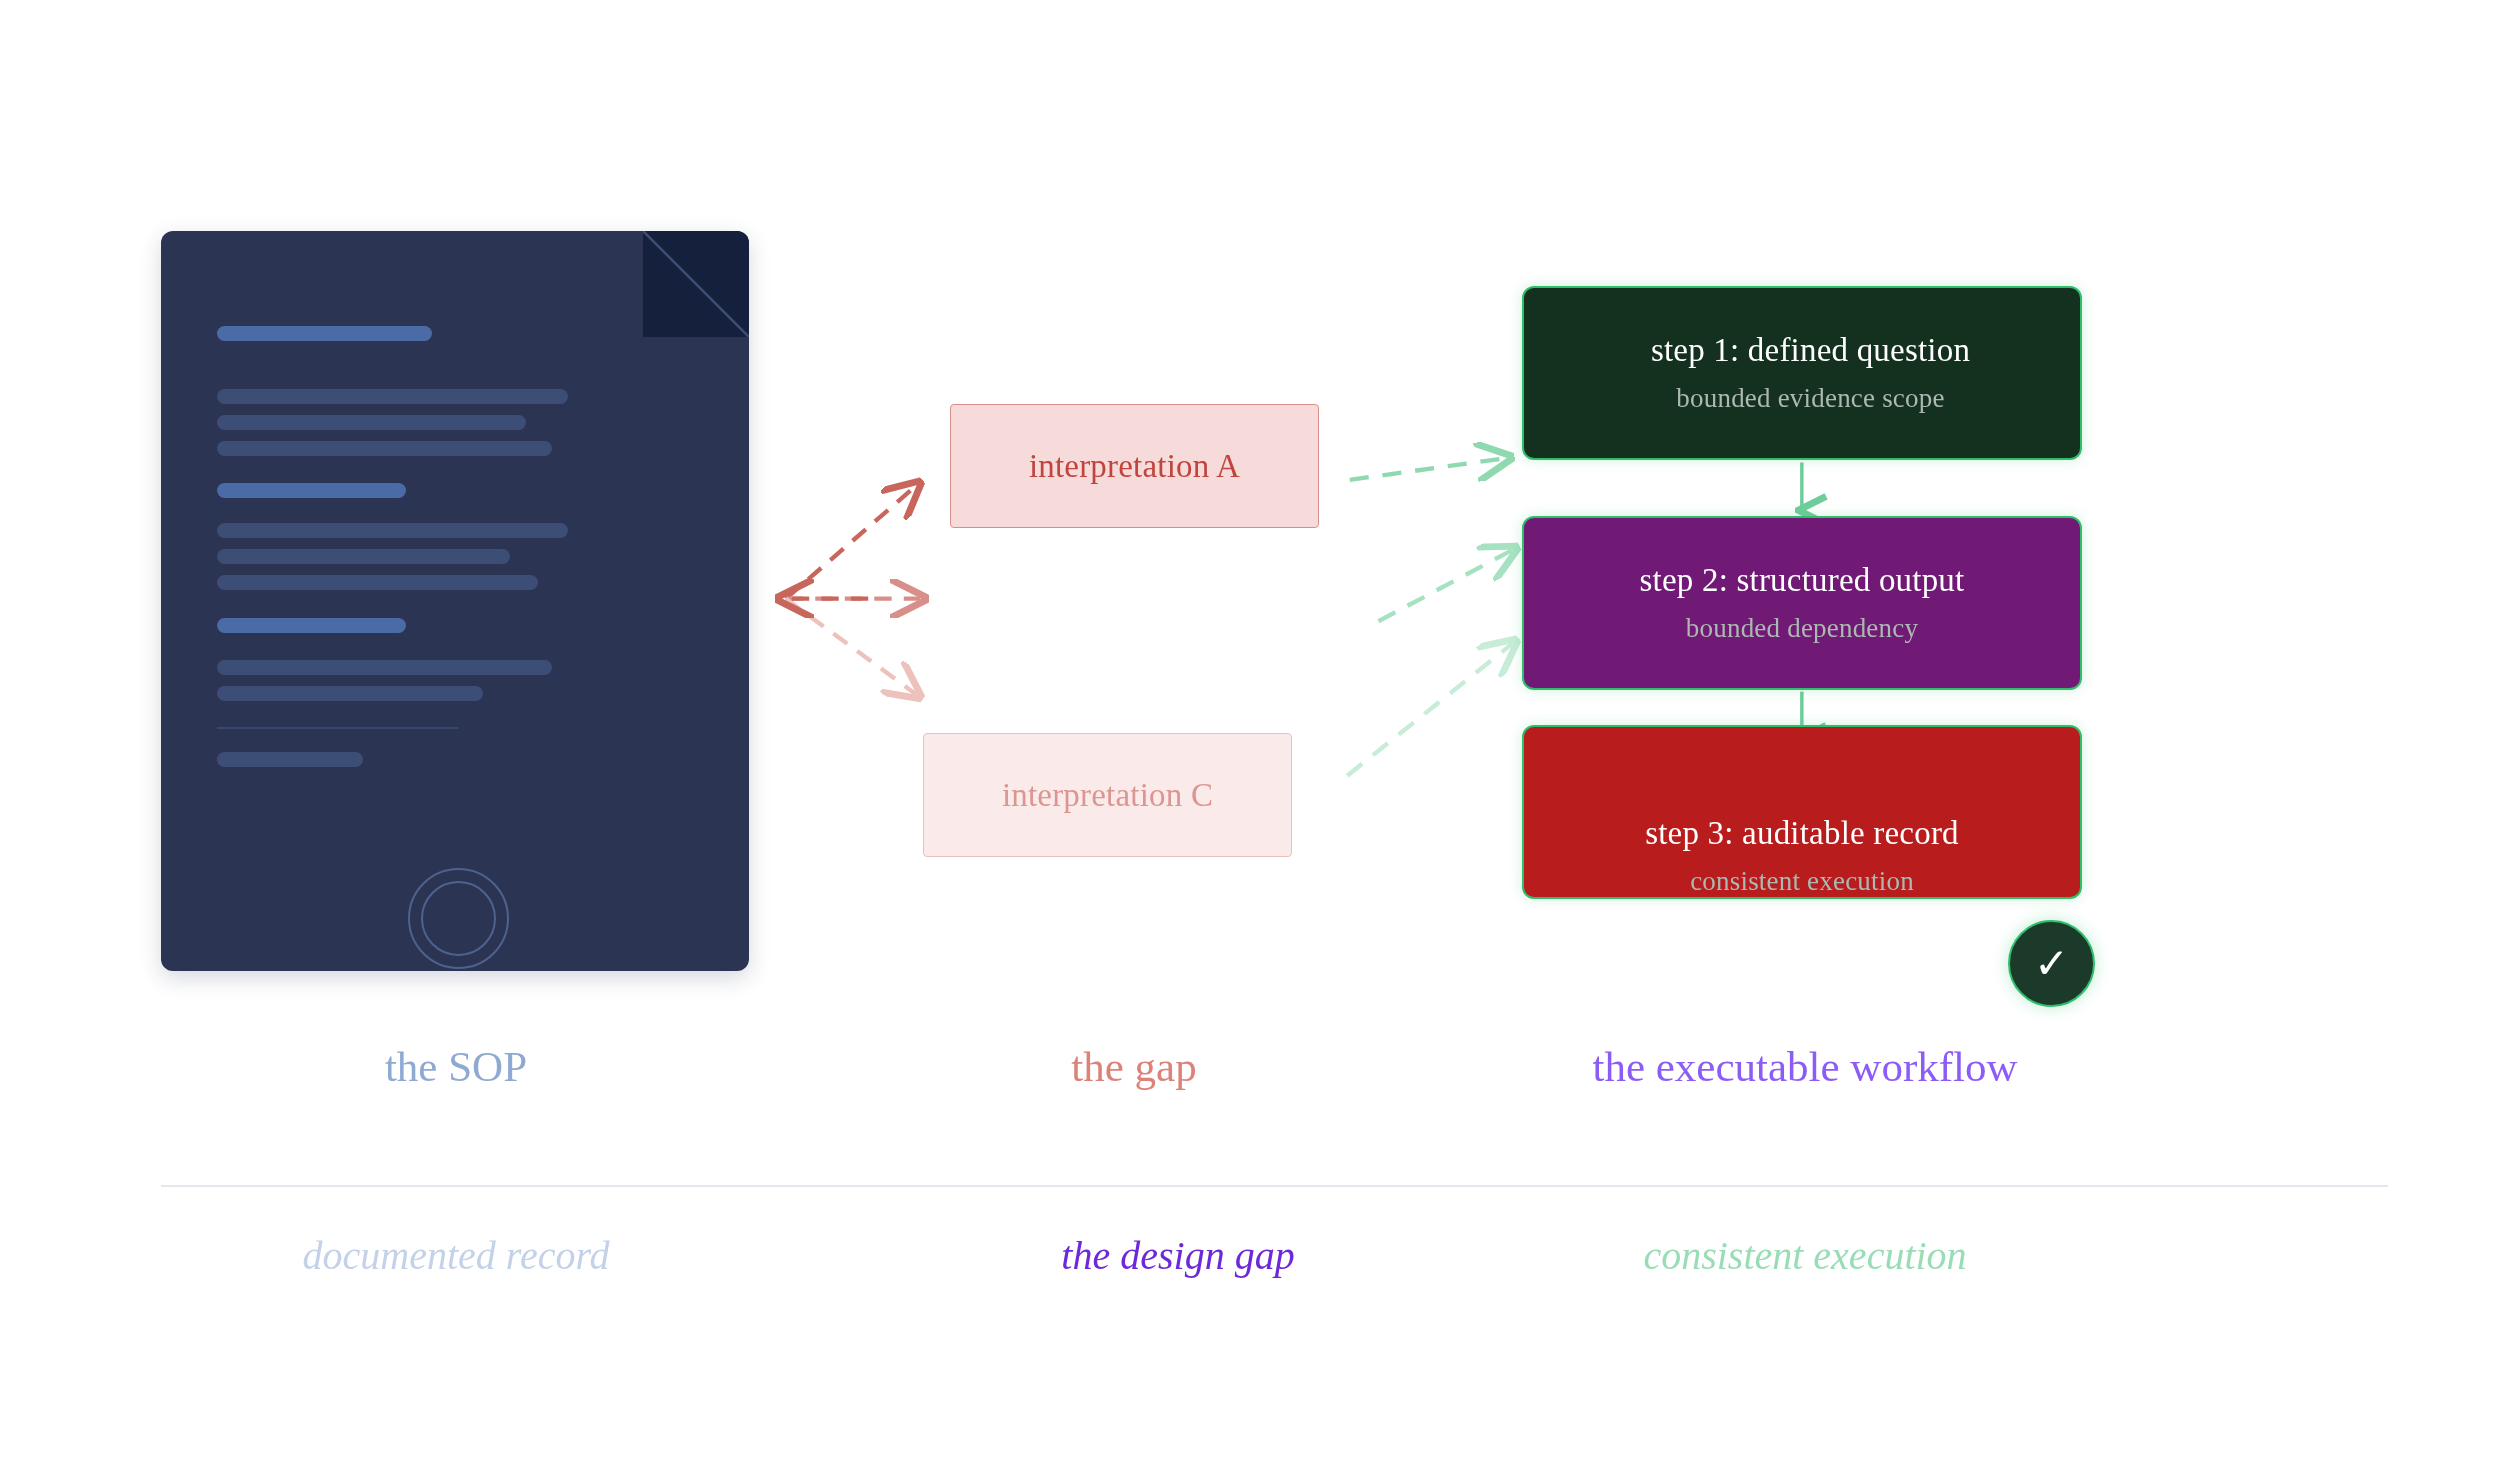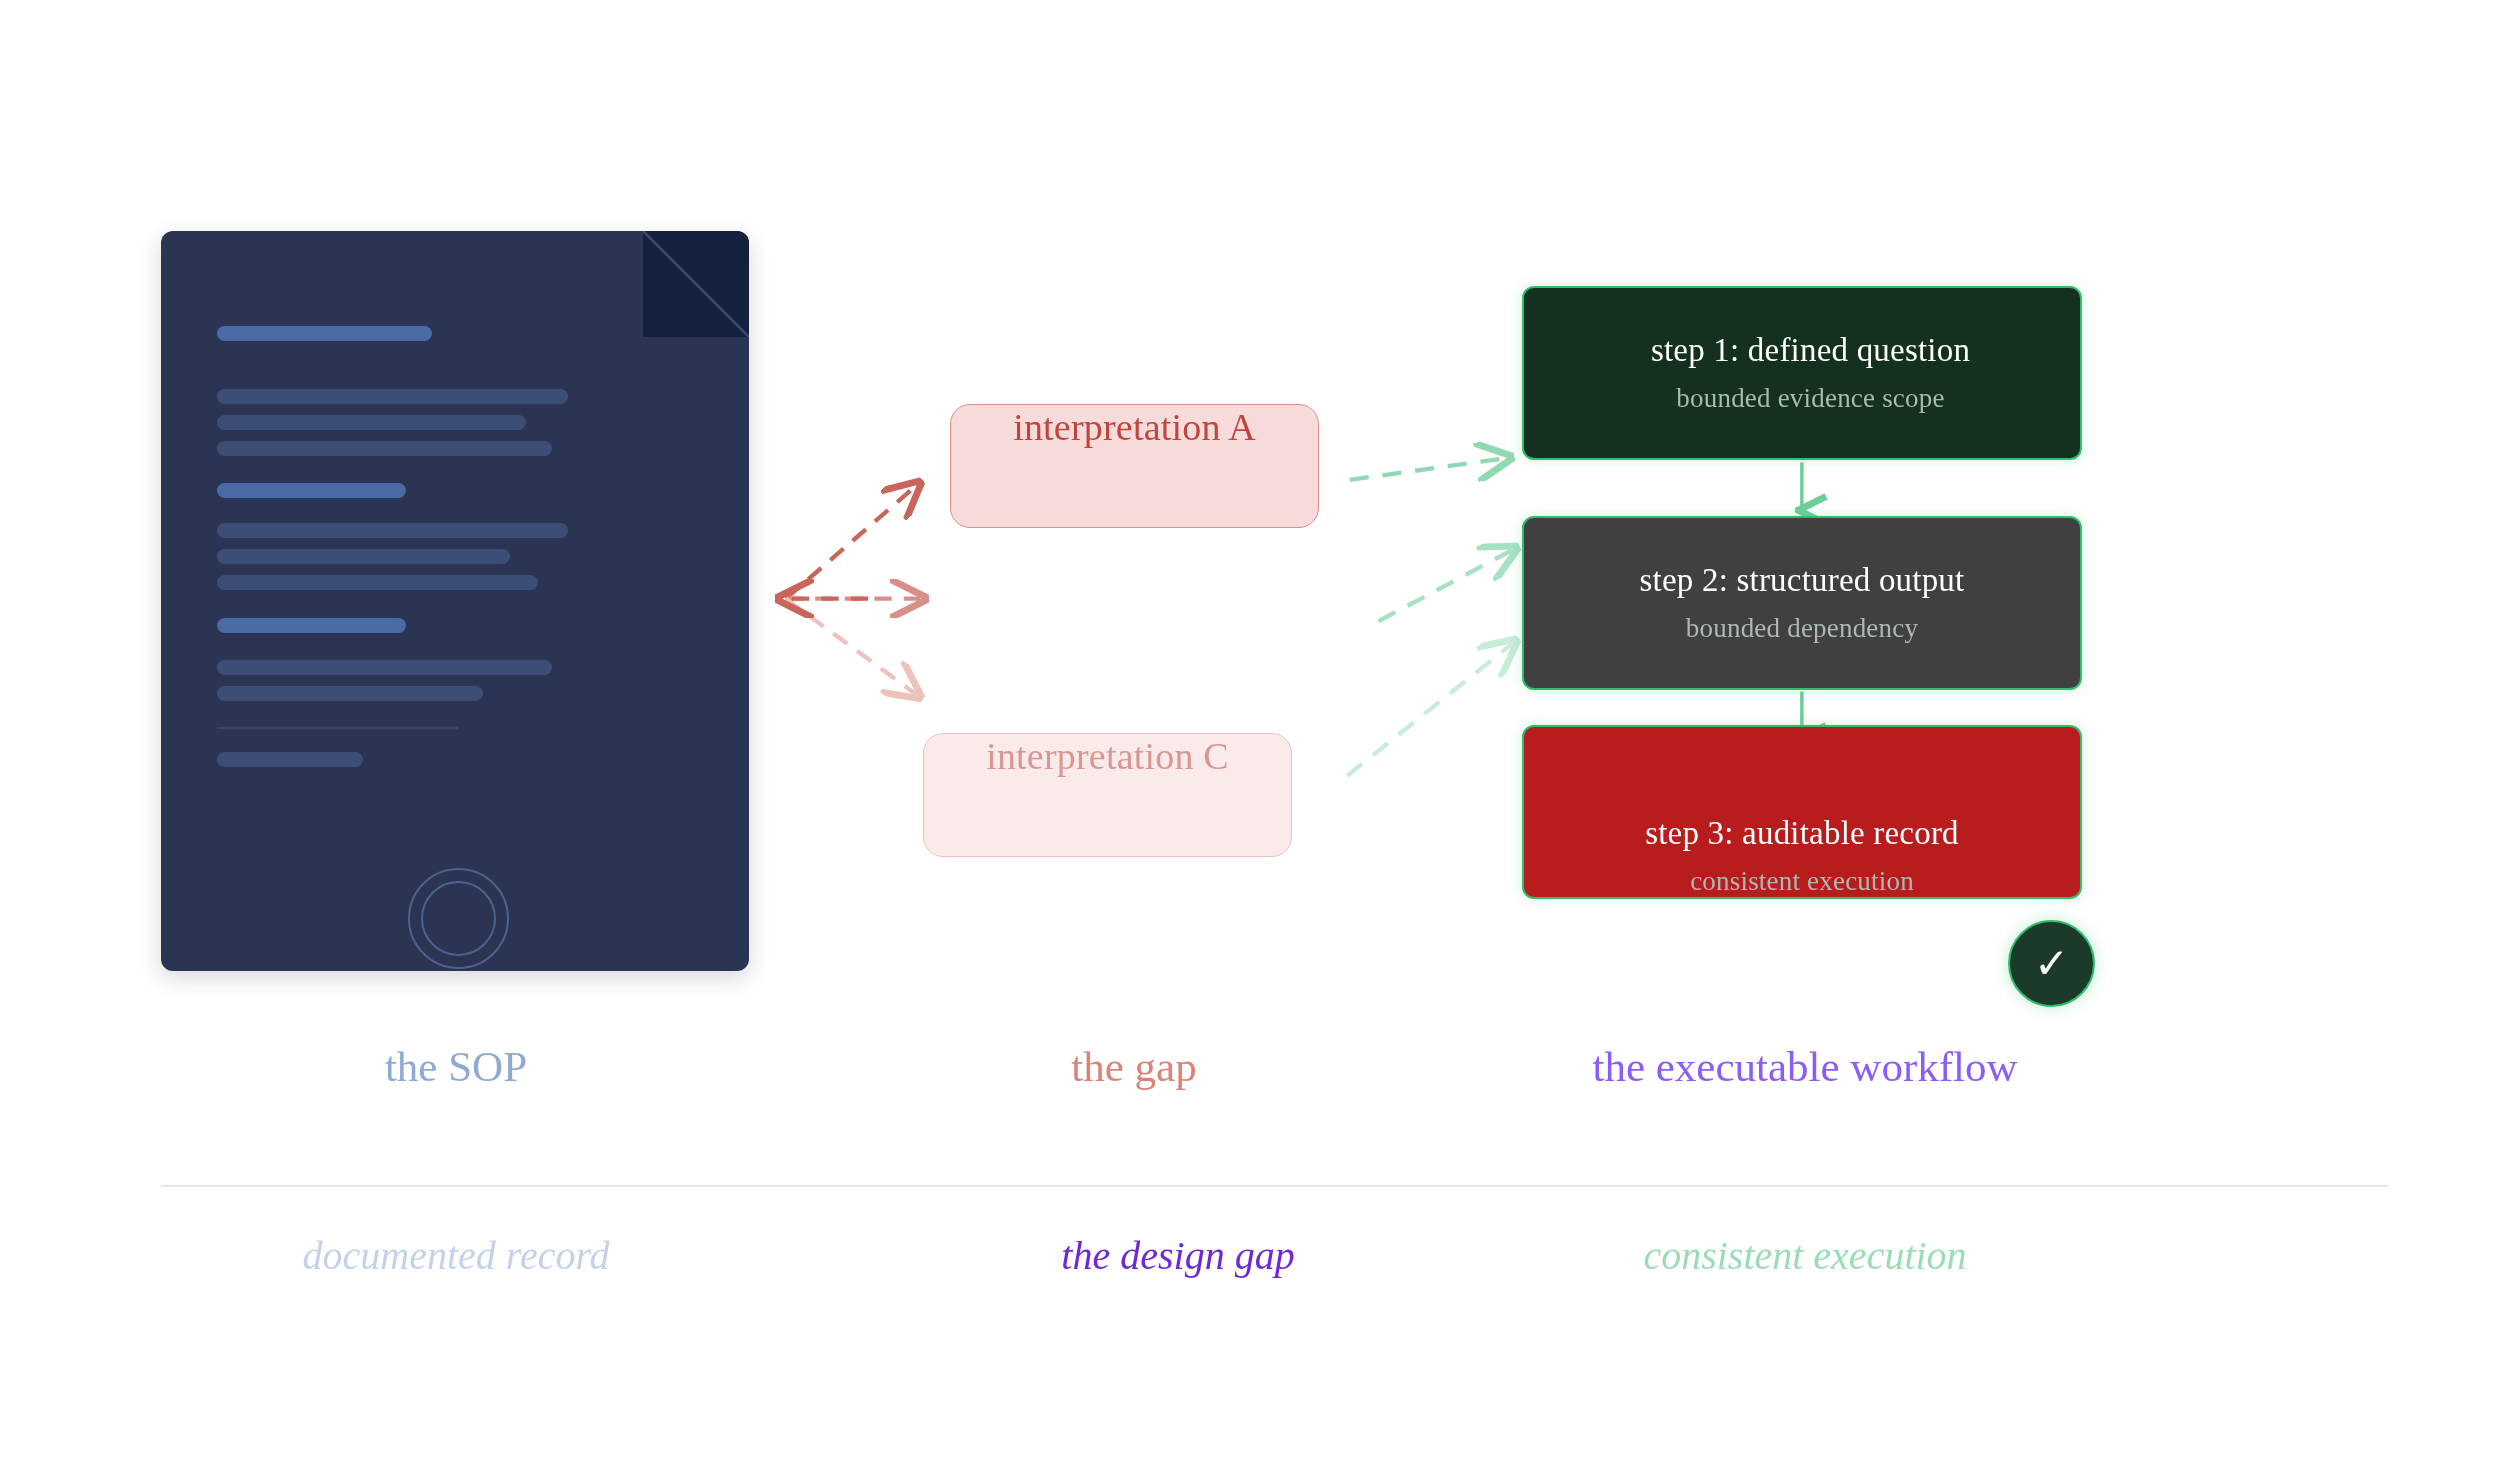--- a/index.html
+++ b/index.html
@@ -71,27 +71,28 @@
     border: 2.6px solid #6C87BE;
     border-radius: 50%;
     opacity: 0.55;
   }
   .sop-seal.outer { width: 97px; height: 97px; left: 408px; top: 868px; }
   .sop-seal.inner { width: 71px;  height: 71px;  left: 421px; top: 881px; border-width: 2.6px; }
 
   
   .interp {
     position: absolute;
-    border-radius: 20px;
+    border-radius: 4px;
     display: flex;
+    align-items: center;
     justify-content: center;
     background: #F7DBDA;
     border: 1.7px solid #D98F89;
     color: #C0453E;
-    font-size: 38px;
+    font-size: 33px;
     letter-spacing: 0.2px;
   }
   .interp.i-a { left: 950px; top: 404px; width: 367px; height: 122px; opacity: 1; }
   .interp.i-b { left: 984px; top: 559px; width: 367px; height: 122px; opacity: 0.78; }
   .interp.i-c { left: 923px; top: 733px; width: 367px; height: 122px; opacity: 0.56; }
 
   
   .step {
     position: absolute;
     left: 1522px;
@@ -101,21 +102,21 @@
     border: 2.6px solid #2FBF6B;
     box-sizing: border-box;
     display: flex;
     flex-direction: column;
     align-items: center;
     justify-content: center;
     gap: 14px;
     box-shadow: 0 0 14px rgba(47,191,107,0.22);
   }
   .step.s-1 { top: 286px; background: #14301F; padding-left: 17px; }
-  .step.s-2 { top: 516px; background: #404040; }
+  .step.s-2 { top: 516px; background: #701a75; }
   .step.s-3 { top: 725px; background: #b91c1c; justify-content: flex-end; }
   .step-title {
     color: #FFFFFF;
     font-size: 33px;
     letter-spacing: 0.2px;
   }
   .step-sub {
     color: #ACB9B2;
     font-size: 27px;
     letter-spacing: 0.2px;

